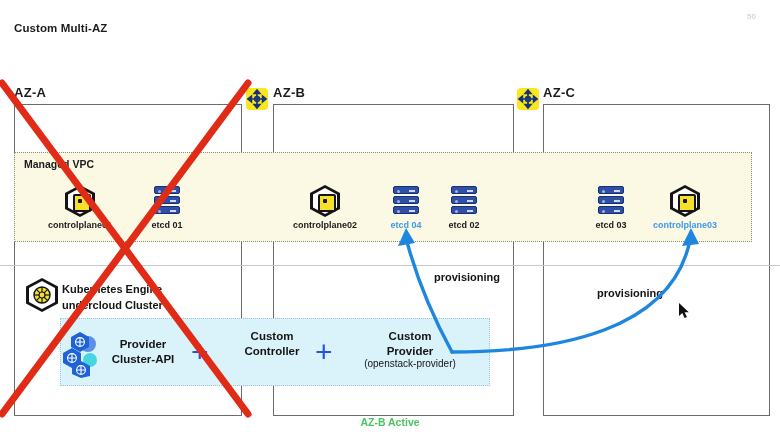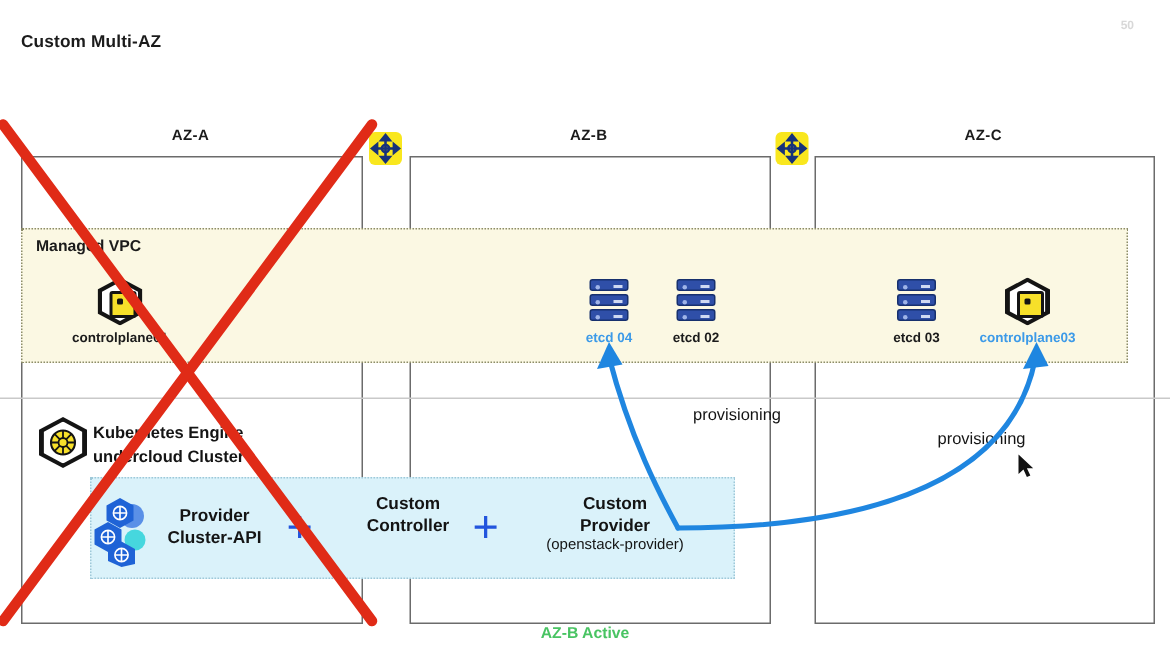--- a/index.html
+++ b/index.html
@@ -24,22 +24,22 @@
     letter-spacing:-0.4px;white-space:nowrap;
   }
   .page-num{
     position:absolute;right:24px;top:12px;
     font-size:8px;color:#d8d8d8;font-weight:600;
   }
 
   
   .az-panel{position:absolute;border:1.2px solid #6b6b6b;background:transparent;}
   .az-label{
-    position:absolute;text-align:center;
-    font-size:10px;font-weight:700;color:#1b1b1b;letter-spacing:.3px;
+    position:absolute;
+    font-size:13px;font-weight:700;color:#1b1b1b;letter-spacing:.3px;
   }
 
   
   .vpc-band{
     position:absolute;left:14px;top:152px;width:738px;height:90px;
     background:#fbf8e3;border:1.3px dotted #8c8c6a;box-sizing:border-box;
   }
   .vpc-title{
     position:absolute;left:24px;top:158px;
     font-size:10.5px;font-weight:700;color:#1b1b1b;
@@ -122,21 +122,21 @@
   }
   .stack-label .sub{font-weight:400;font-size:10px;display:block;}
   .k8s-title{
     position:absolute;font-size:11px;font-weight:700;color:#141414;line-height:1.45;
   }
   .plus{
     position:absolute;color:#2255dd;font-size:30px;font-weight:400;line-height:1;
     font-family:"Liberation Sans",sans-serif;
   }
   .prov{
-    position:absolute;font-size:11px;font-weight:400;color:#141414;white-space:nowrap;margin-left:28px;
+    position:absolute;font-size:11px;font-weight:700;color:#141414;white-space:nowrap;
   }
   .azb-active{
     position:absolute;font-size:10.5px;font-weight:700;color:#49c463;
     width:100%;text-align:center;
   }
   .divider{
     position:absolute;left:0;width:780px;height:1px;background:#c9c9c9;
   }
   svg.overlay{position:absolute;left:0;top:0;width:780px;height:434px;pointer-events:none;}
 </style>
@@ -191,21 +191,41 @@
   <div class="node" style="left:43px;top:183px;">
     <div class="glyph">
       <div class="hexchip">
           <div class="hex"></div>
           <div class="hexin"></div>
           <div class="chip"></div>
         </div>
     </div>
     <div class="cap">controlplane01</div>
   </div>
-
+  <div class="node" style="left:130px;top:183px;">
+    <div class="glyph">
+      <div class="srv">
+          <i></i>
+          <i></i>
+          <i></i>
+        </div>
+    </div>
+    <div class="cap">etcd 01</div>
+  </div>
+
+  <div class="node" style="left:288px;top:183px;">
+    <div class="glyph">
+      <div class="hexchip">
+          <div class="hex"></div>
+          <div class="hexin"></div>
+          <div class="chip"></div>
+        </div>
+    </div>
+    <div class="cap">controlplane02</div>
+  </div>
   <div class="node" style="left:369px;top:183px;">
     <div class="glyph">
       <div class="srv">
           <i></i>
           <i></i>
           <i></i>
         </div>
     </div>
     <div class="cap hl">etcd 04</div>
   </div>

